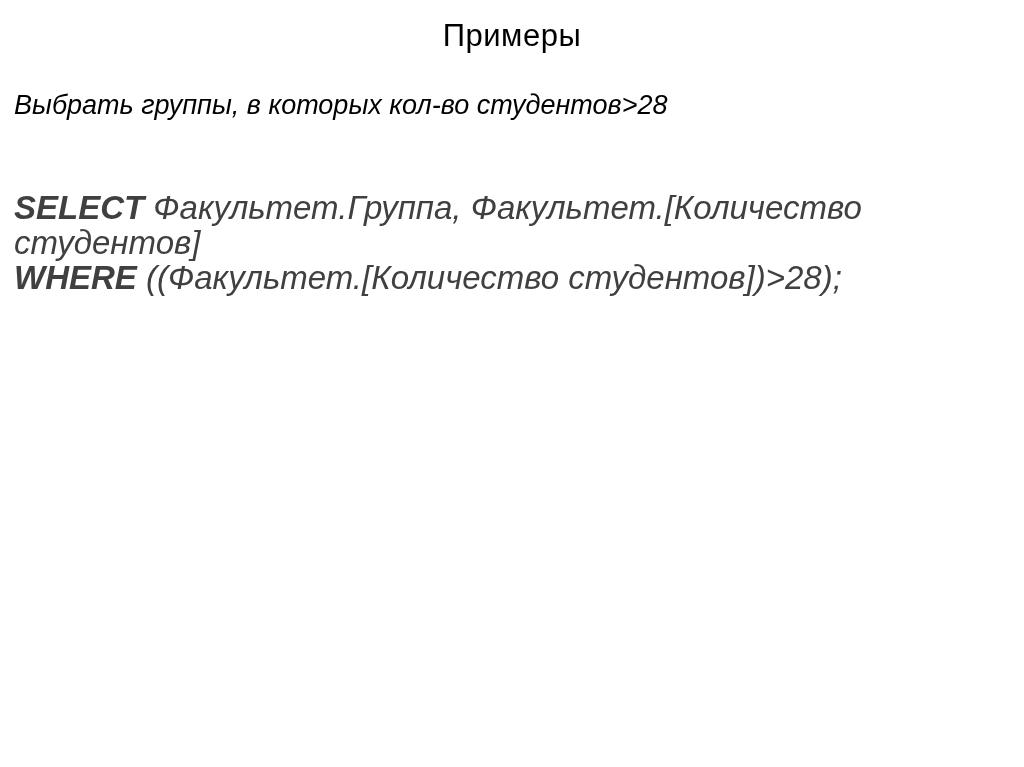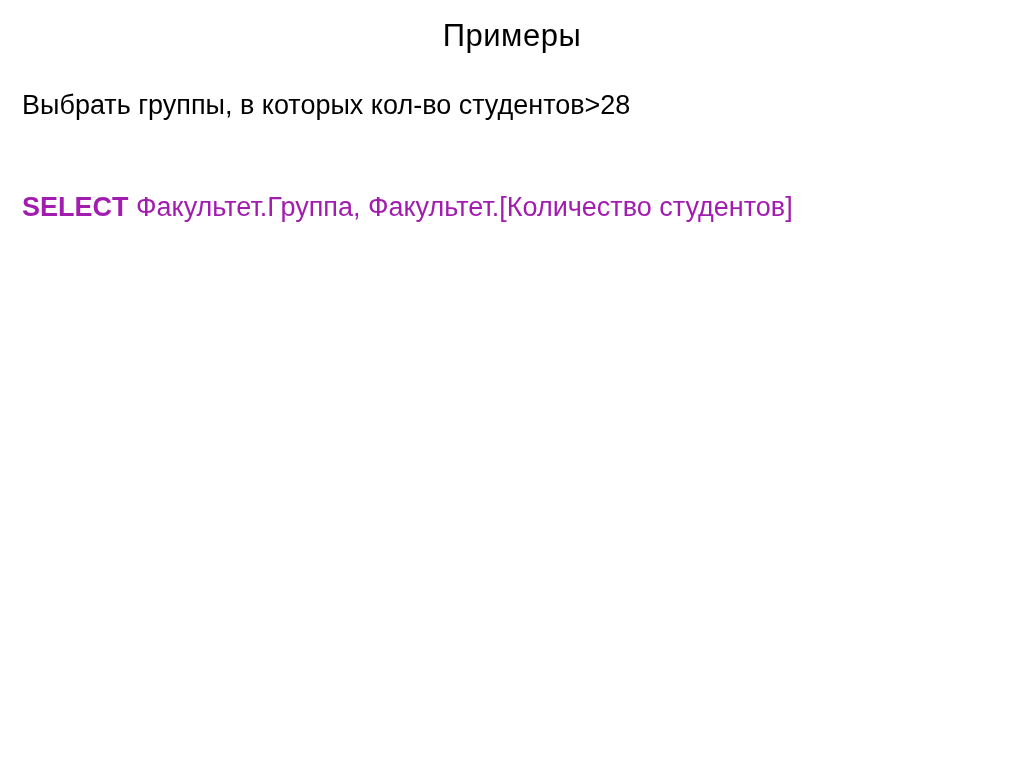--- a/index.html
+++ b/index.html
@@ -27,35 +27,36 @@
     width: 1024px;
     text-align: center;
     font-size: 31px;
     font-weight: 400;
     letter-spacing: 0.5px;
     color: #000000;
   }
   .body-block {
     position: absolute;
     top: 88px;
-    left: 22px;
+    left: 14px;
     width: 990px;
+    font-style: italic;
   }
   .task-line {
     font-size: 27px;
     line-height: 34px;
     font-weight: 400;
     color: #000000;
     white-space: nowrap;
   }
   .sql-block {
     margin-top: 68px;
-    font-size: 27px;
+    font-size: 33px;
     line-height: 35px;
-    color: #a21caf;
+    color: #404040;
   }
   .sql-line {
     white-space: normal;
   }
   .kw {
     font-weight: bold;
   }
 </style>
 </head>
 <body>
@@ -68,16 +69,19 @@
 
     <div class="task-line">Выбрать группы, в которых кол-во студентов&gt;28</div>
 
     <div class="sql-block">
 
       <div class="sql-line">
         <span class="kw">SELECT</span><span> Факультет.Группа, Факультет.[Количество студентов]</span>
       </div>
 
 
+      <div class="sql-line">
+        <span class="kw">WHERE</span><span> ((Факультет.[Количество студентов])&gt;28);</span>
+      </div>
 
     </div>
   </div>
 </div>
 
 </body></html>

